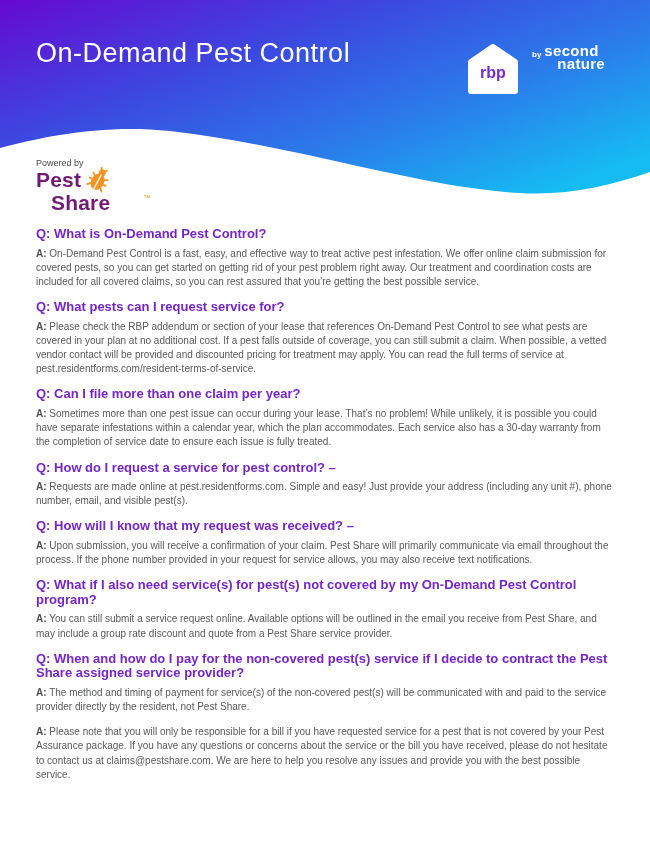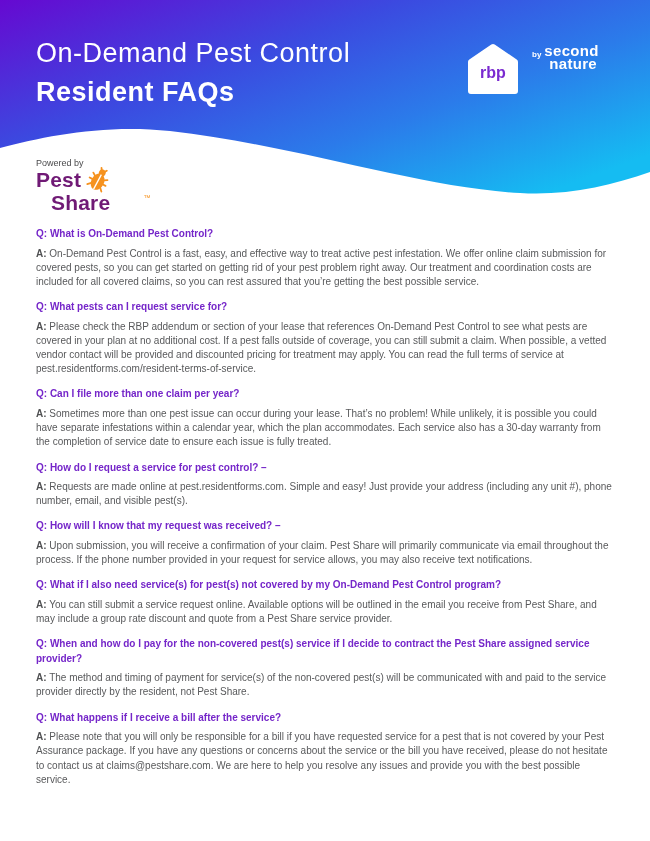--- a/index.html
+++ b/index.html
@@ -17,36 +17,36 @@
   .title-block { position: absolute; left: 36px; top: 38px; color: #ffffff; }
   .title-line1 { font-size: 27px; font-weight: 400; letter-spacing: 0.5px; }
   .title-line2 { font-size: 27px; font-weight: 700; letter-spacing: 0.5px; margin-top: 8px; }
 
   .brand-block { position: absolute; left: 466px; top: 42px; display: flex; align-items: flex-start; }
   .rbp-badge { width: 54px; height: 54px; position: relative; flex: 0 0 auto; }
   .sn-wordmark { display: flex; color: #ffffff; margin-left: 12px; margin-top: 2px; }
   .sn-by { font-size: 8px; font-weight: 700; margin-top: 6px; margin-right: 3px; }
   .sn-lines { display: flex; flex-direction: column; line-height: 13px; }
   .sn-line1 { font-size: 15px; font-weight: 700; letter-spacing: 0.3px; }
-  .sn-line2 { font-size: 15px; font-weight: 700; letter-spacing: 0.3px; margin-left: 5px; }
+  .sn-line2 { font-size: 15px; font-weight: 700; letter-spacing: 0.3px; margin-left: 13px; }
 
   
   .powered-block { position: absolute; left: 36px; top: 158px; }
   .powered-by { font-size: 9px; color: #4a4a4c; font-weight: 400; margin-bottom: 1px; }
   .ps-row { display: flex; align-items: flex-start; }
   .ps-word { color: #701a75; font-weight: 700; font-size: 21px; line-height: 21px; letter-spacing: 0.2px; }
   .ps-bug { margin-left: 6px; margin-top: -4px; transform: rotate(28deg); }
   .ps-share-row { display: flex; align-items: flex-start; margin-left: 15px; margin-top: -1px; gap: 32px; }
   .ps-tm { font-size: 7px; color: #f6921e; margin-top: 2px; margin-left: 1px; }
 
   
   .content { position: absolute; top: 225px; left: 0; width: 650px; padding: 2px 36px 0 36px; }
   .faq { margin-bottom: 11px; }
   .faq-q {
-    color: #7526c9; font-size: 10px; font-weight: 700;
+    color: #7526c9; font-size: 13px; font-weight: 700;
     line-height: 14.5px; margin-bottom: 5px;
   }
   .faq-a { color: #58595b; font-size: 10px; font-weight: 400; line-height: 14.2px; }
   .faq-a b { font-weight: 700; color: #505153; }
 </style>
 </head>
 <body>
 
 <div class="header">
   <svg class="header-wave" width="650" height="225" viewBox="0 0 650 225">
@@ -56,21 +56,20 @@
         <stop offset="38%" stop-color="#3b4ae0"></stop>
         <stop offset="68%" stop-color="#2b7bea"></stop>
         <stop offset="100%" stop-color="#15bcf2"></stop>
       </linearGradient>
     </defs>
     <path d="M0,0 L650,0 L650,172 C610,186 565,196 520,193 C420,188 300,146 170,131 C105,124 45,136 0,148 Z" fill="url(#hdrGrad)"></path>
   </svg>
 
   <div class="title-block">
     <div class="title-line1">On-Demand Pest Control</div>
-    <div class="title-line2">Resident FAQs</div>
   </div>
 
   <div class="brand-block">
     <div class="rbp-badge">
       <svg width="54" height="54" viewBox="0 0 54 54">
         <rect x="9" y="9" width="36" height="36" rx="9" fill="#3fc8c3" transform="rotate(45 27 27)"></rect>
         <path d="M27 5 L49 20 L49 49 L5 49 L5 20 Z" fill="#ffffff" stroke="#ffffff" stroke-width="6" stroke-linejoin="round"></path>
         <text x="27" y="36" text-anchor="middle" font-family="Liberation Sans, sans-serif" font-size="16" font-weight="bold" fill="#7a2ad0">rbp</text>
       </svg>
     </div>
@@ -141,17 +140,16 @@
     <div class="faq-q">Q: What if I also need service(s) for pest(s) not covered by my On-Demand Pest Control program?</div>
     <p class="faq-a"><b>A:</b> <span>You can still submit a service request online. Available options will be outlined in the email you receive from Pest Share, and may include a group rate discount and quote from a Pest Share service provider.</span></p>
   </div>
 
   <div class="faq">
     <div class="faq-q">Q: When and how do I pay for the non-covered pest(s) service if I decide to contract the Pest Share assigned service provider?</div>
     <p class="faq-a"><b>A:</b> <span>The method and timing of payment for service(s) of the non-covered pest(s) will be communicated with and paid to the service provider directly by the resident, not Pest Share.</span></p>
   </div>
 
   <div class="faq">
-    <div class="faq-q">Q: What happens if I receive a bill after the service?</div>
     <p class="faq-a"><b>A:</b> <span>Please note that you will only be responsible for a bill if you have requested service for a pest that is not covered by your Pest Assurance package. If you have any questions or concerns about the service or the bill you have received, please do not hesitate to contact us at claims@pestshare.com. We are here to help you resolve any issues and provide you with the best possible service.</span></p>
   </div>
 
 </div>
 
 </body></html>

